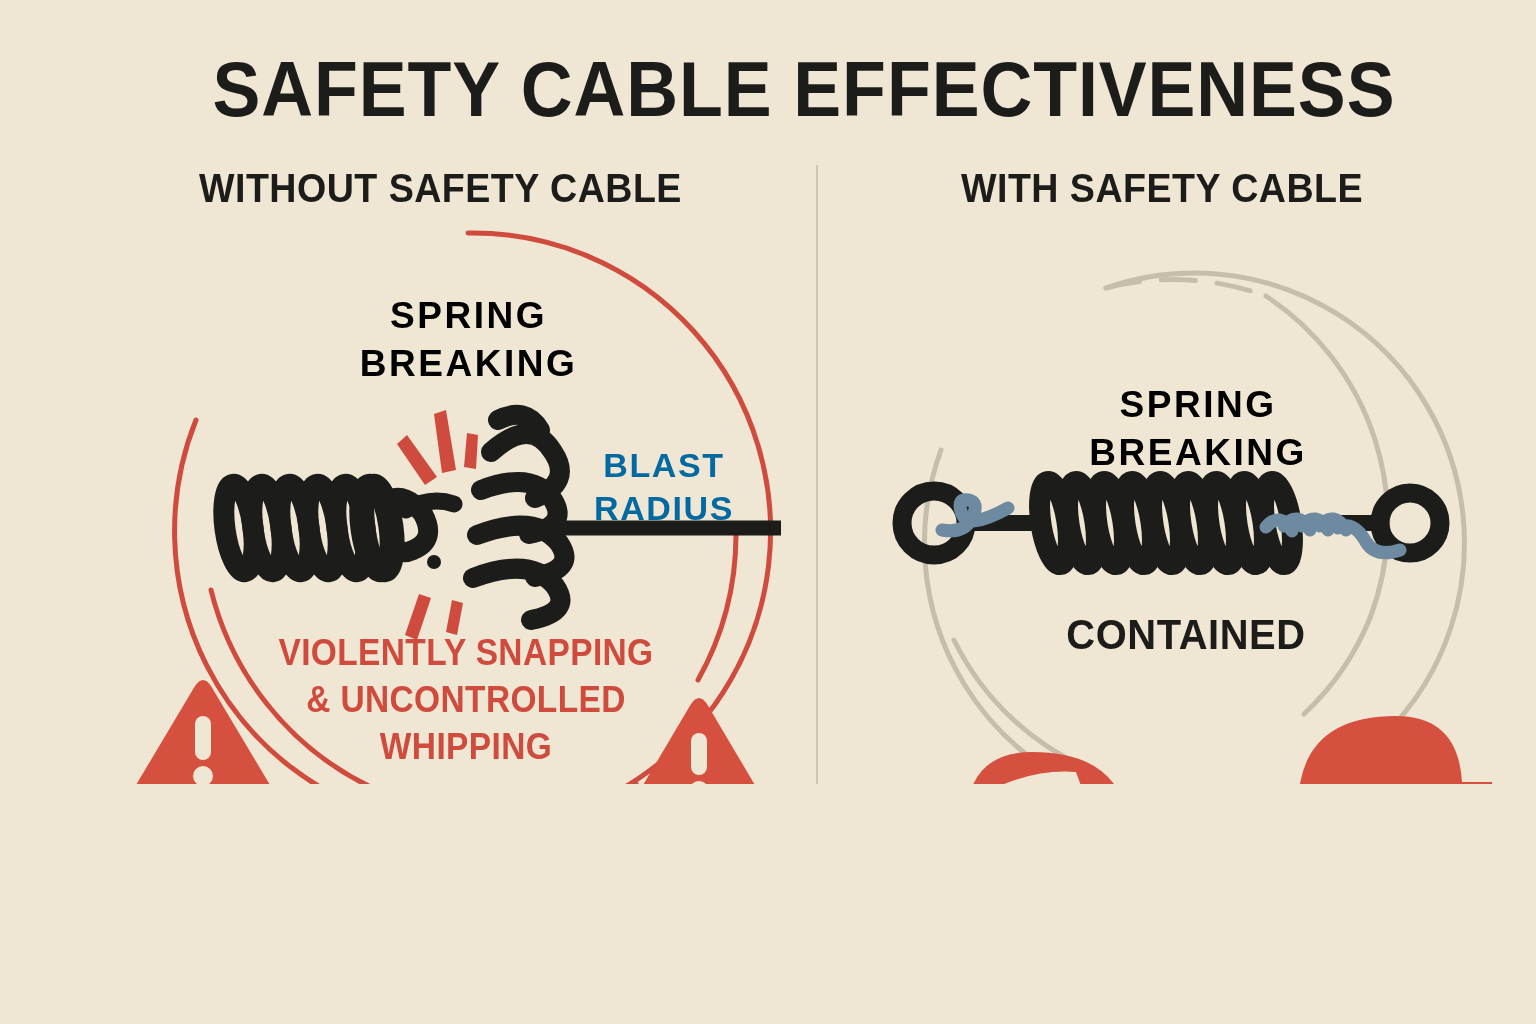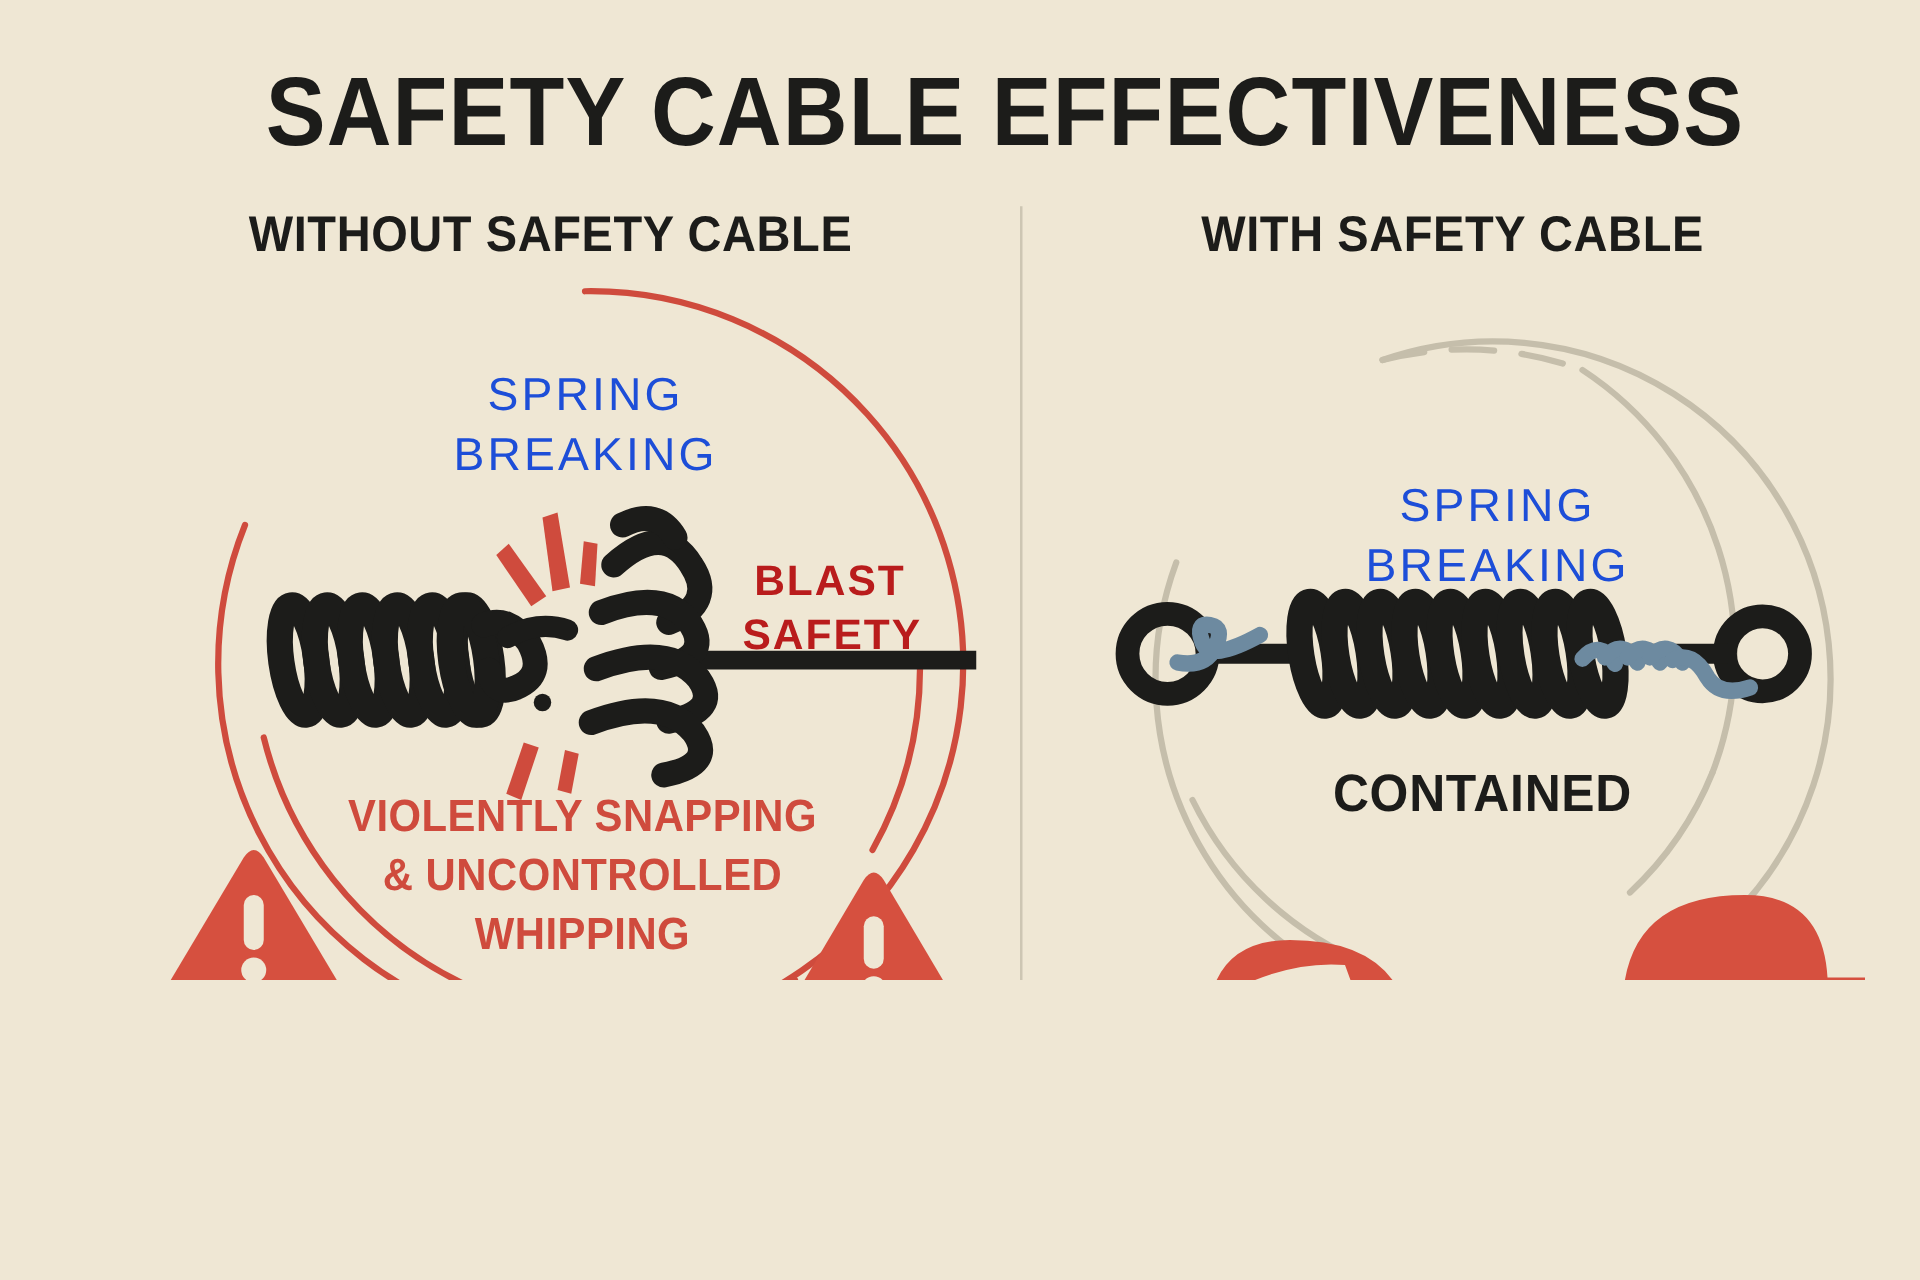--- a/index.html
+++ b/index.html
@@ -70,40 +70,40 @@
   }
 
   
   .lbl {
     position: absolute;
     font-family: "Liberation Sans", sans-serif;
     white-space: nowrap;
   }
 
   .spring-breaking {
-    font-weight: normal;
+    font-weight: bold;
     font-size: 37px;
     letter-spacing: 2.5px;
-    color: #1d4ed8;
+    color: #000000;
     line-height: 48px;
     text-align: center;
   }
   #sb-left  { top: 292px; left: 305px; width: 255px; }
   #sb-right { top: 381px; left: 1026px; width: 272px; }
 
   #blast-radius {
     top: 444px;
     left: 558px;
     width: 140px;
     text-align: center;
     font-weight: bold;
     font-size: 34px;
     letter-spacing: 1.6px;
     line-height: 43px;
-    color: #b91c1c;
+    color: #0369a1;
   }
 
   #violent-text {
     top: 629px;
     left: 190px;
     width: 480px;
     text-align: center;
     font-weight: bold;
     font-size: 36px;
     letter-spacing: 0.4px;
@@ -302,21 +302,21 @@
     </g>
   </svg>
 
   <div class="lbl spring-breaking" id="sb-left">
     <div>SPRING</div>
     <div>BREAKING</div>
   </div>
 
   <div class="lbl" id="blast-radius">
     <div>BLAST</div>
-    <div>SAFETY</div>
+    <div>RADIUS</div>
   </div>
 
   <div class="lbl" id="violent-text">
     <div>VIOLENTLY SNAPPING</div>
     <div>&amp; UNCONTROLLED</div>
     <div>WHIPPING</div>
   </div>
 
 
   <div class="lbl spring-breaking" id="sb-right">

